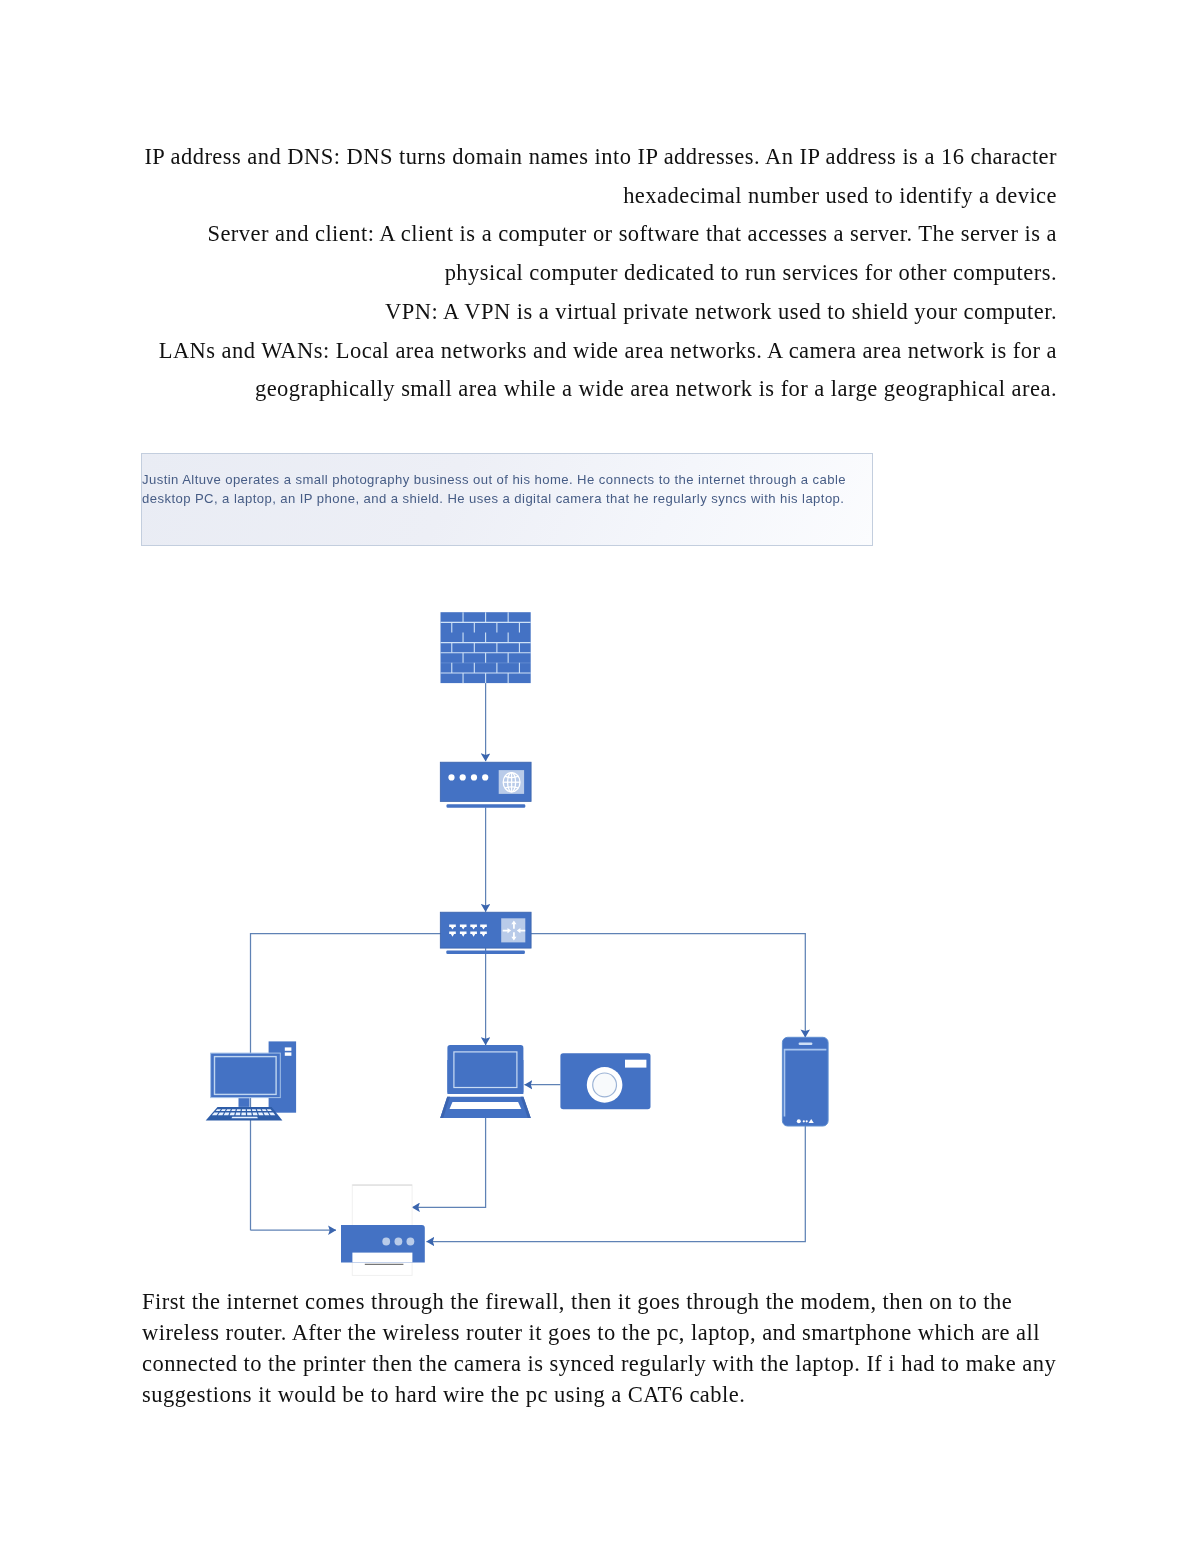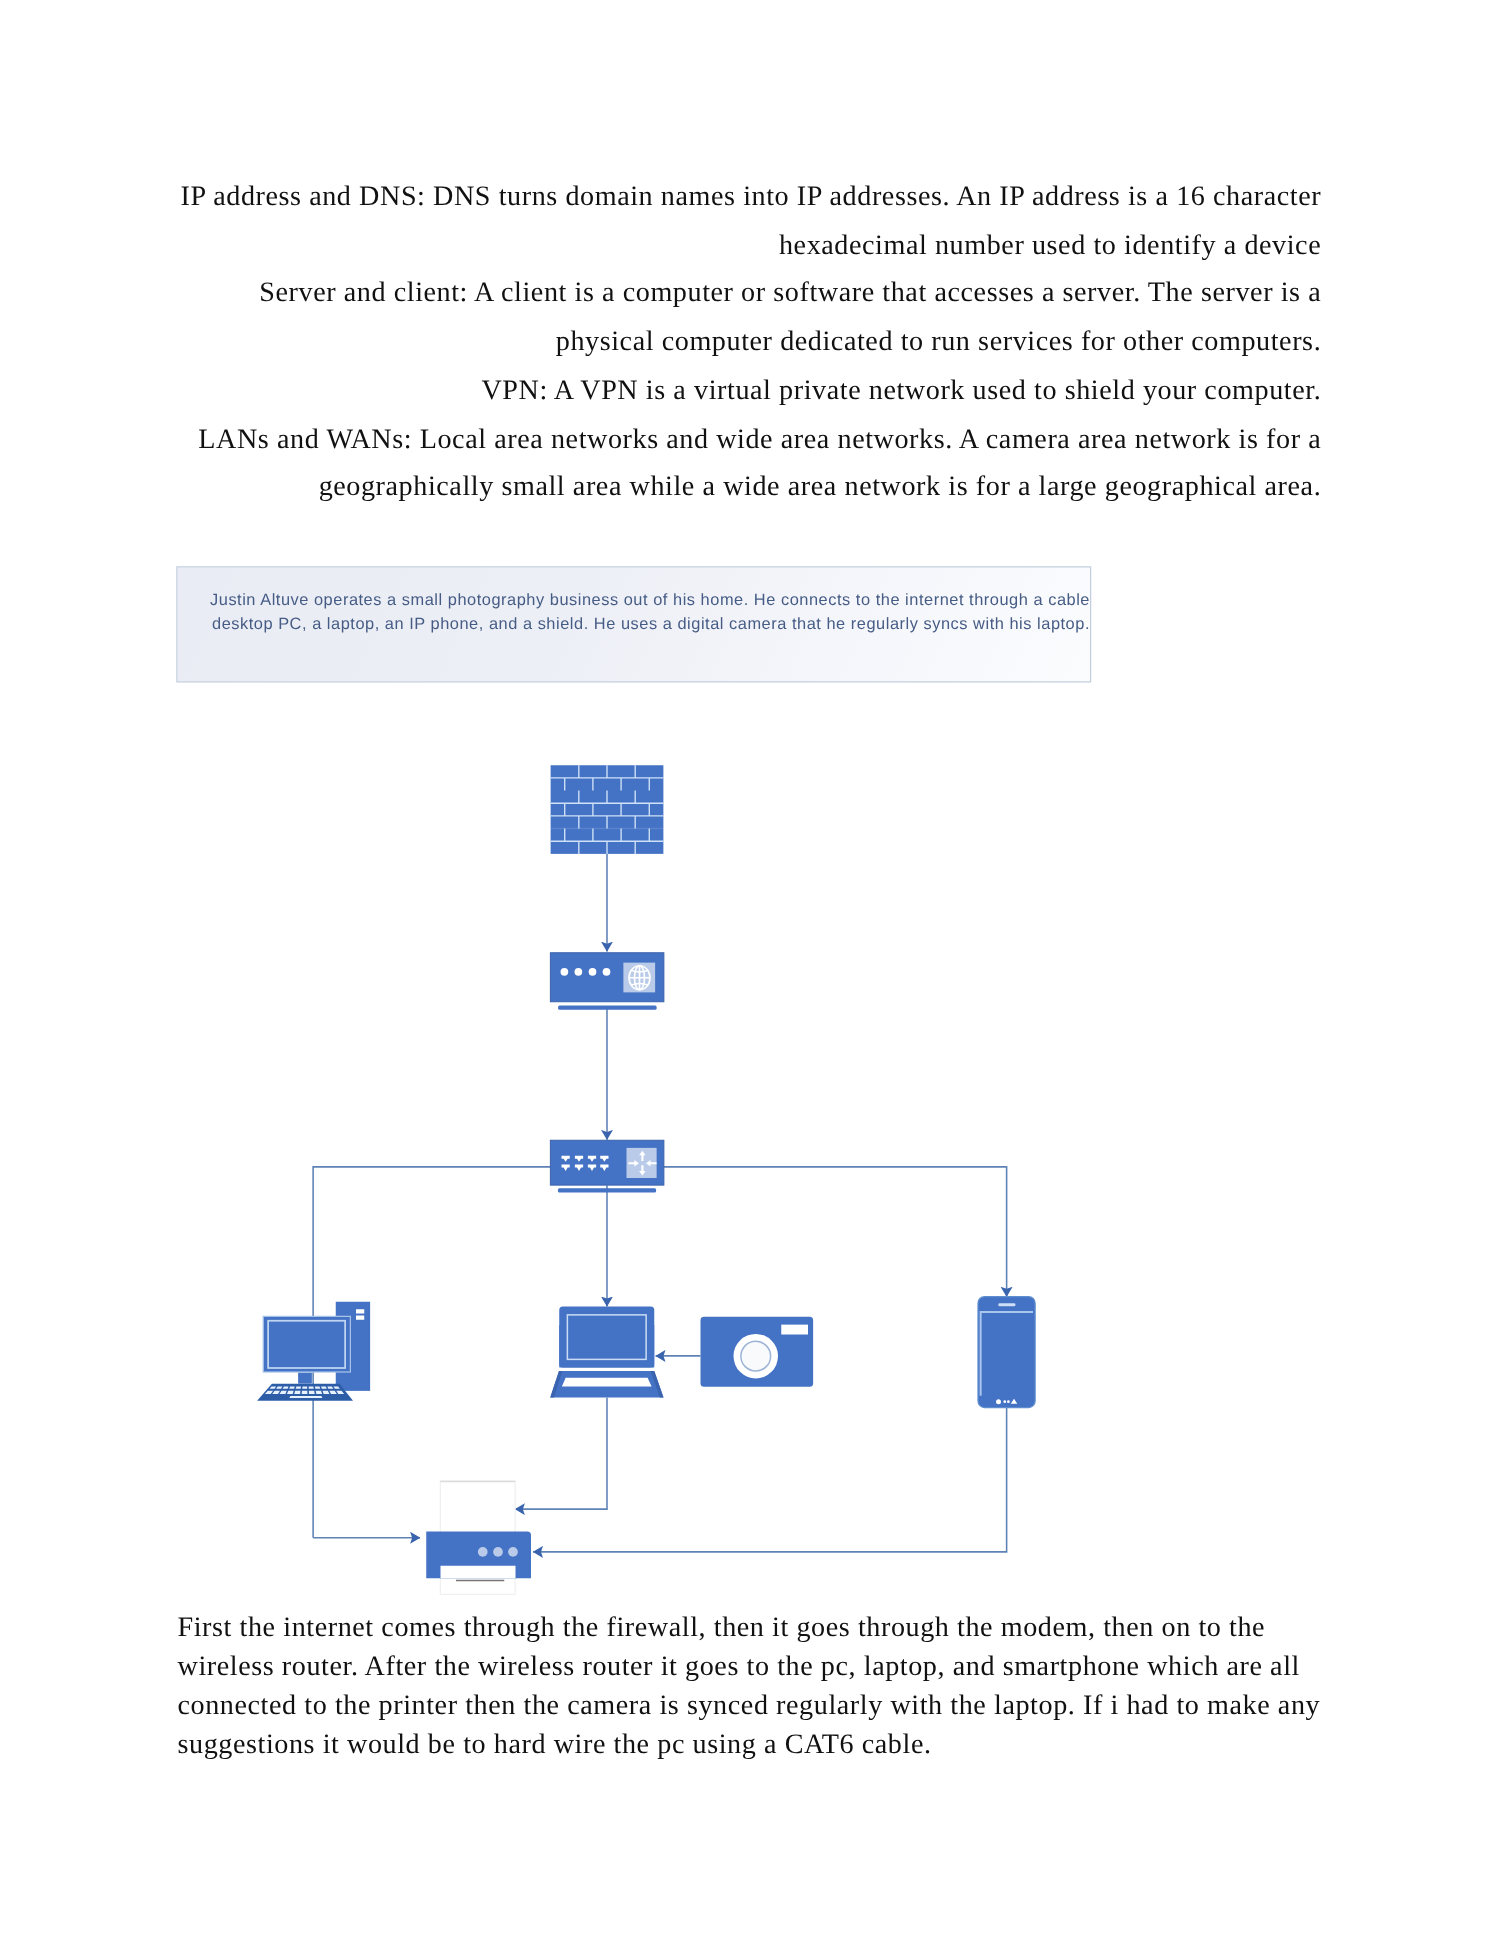--- a/index.html
+++ b/index.html
@@ -7,21 +7,21 @@
        font-family:"Liberation Serif",serif;overflow:hidden;position:relative;}
   .page{position:absolute;inset:0;}
   .body-text{position:absolute;left:142px;width:915px;font-size:22.5px;
      line-height:38.7px;color:#111111;letter-spacing:0.46px;}
   #para1{top:138px;text-align:right;}
   #para1 p{margin:0;}
   #para2{top:1287px;line-height:30.9px;}
   .callout{position:absolute;left:141px;top:453px;width:732px;height:93px;
      background:linear-gradient(115deg,#e9ecf4 0%,#edeff6 42%,#f4f6fb 72%,#fbfcfe 100%);
      border:1px solid #c3cede;box-sizing:border-box;}
-  .callout p{margin:0;padding:0;text-align:right;white-space:nowrap;
+  .callout p{margin:0;padding:0;text-align:left;white-space:nowrap;
      font-family:"Liberation Sans",sans-serif;font-size:13.1px;line-height:18.5px;
      color:#465c85;letter-spacing:0.43px;}
   .callout p:first-child{padding-top:17px;}
   #diagram{position:absolute;left:0;top:0;}
 </style>
 </head>
 <body>
 
 <div class="page">
   <div class="body-text" id="para1">

